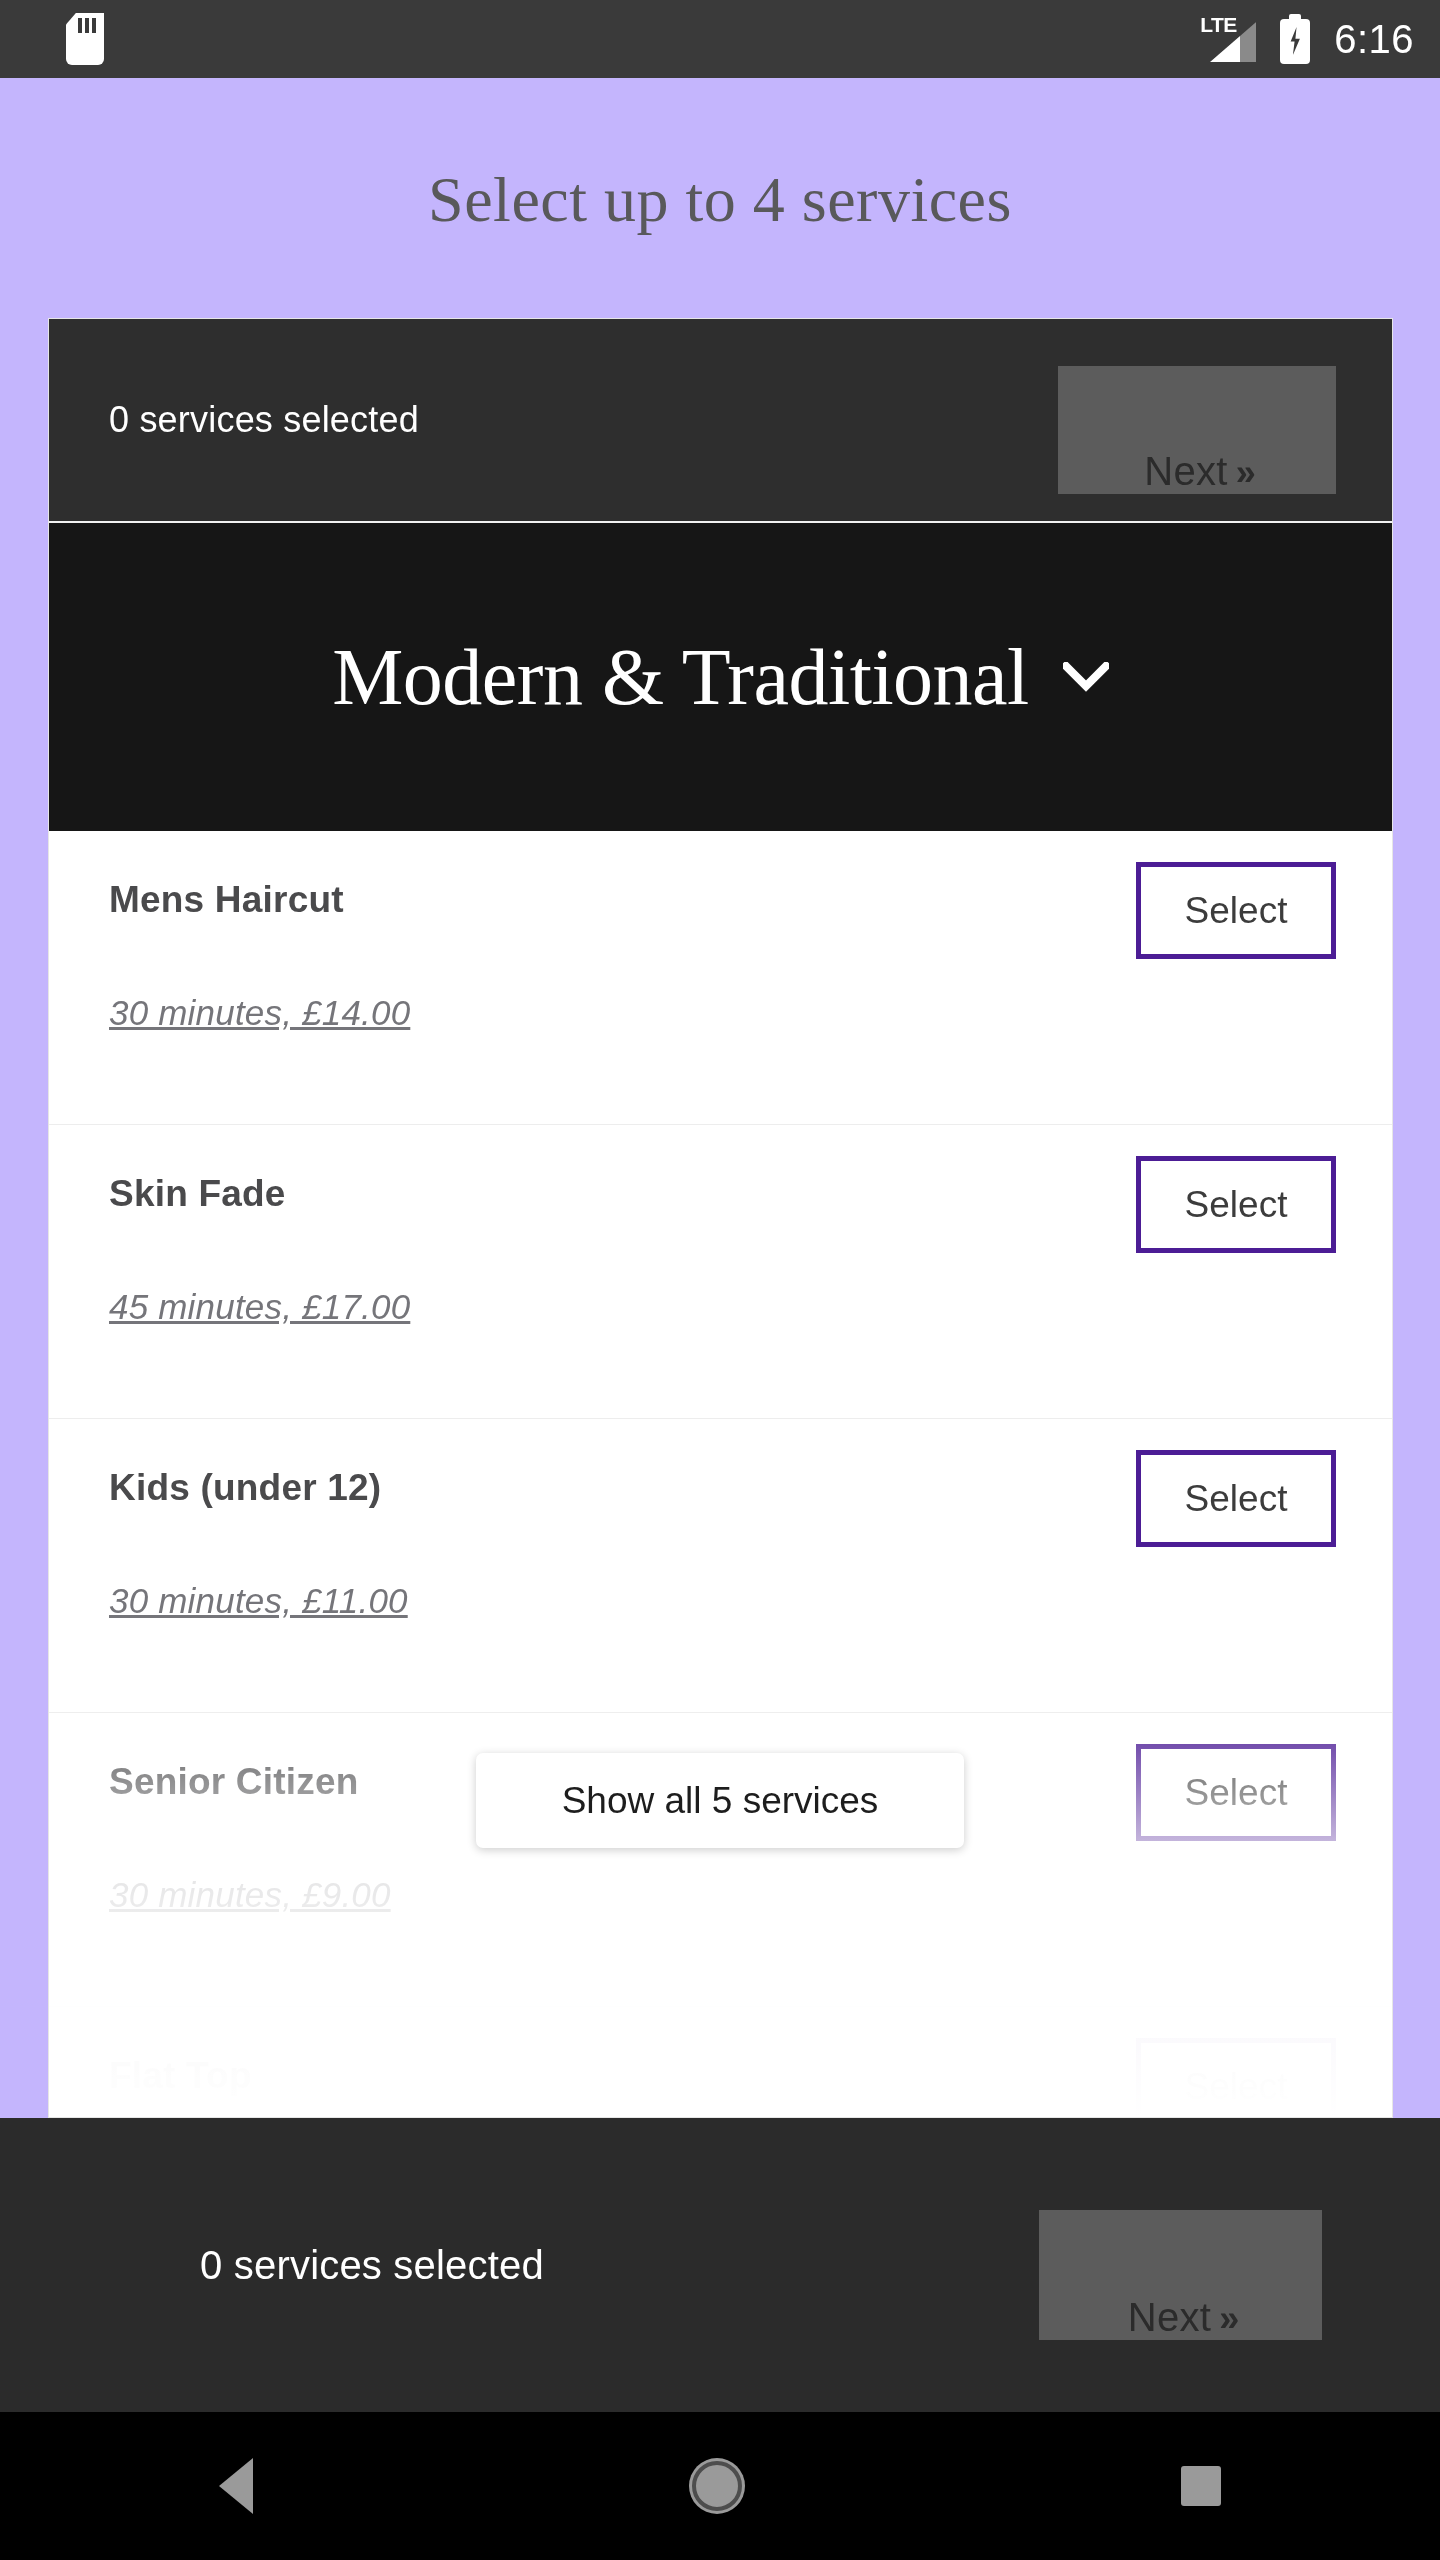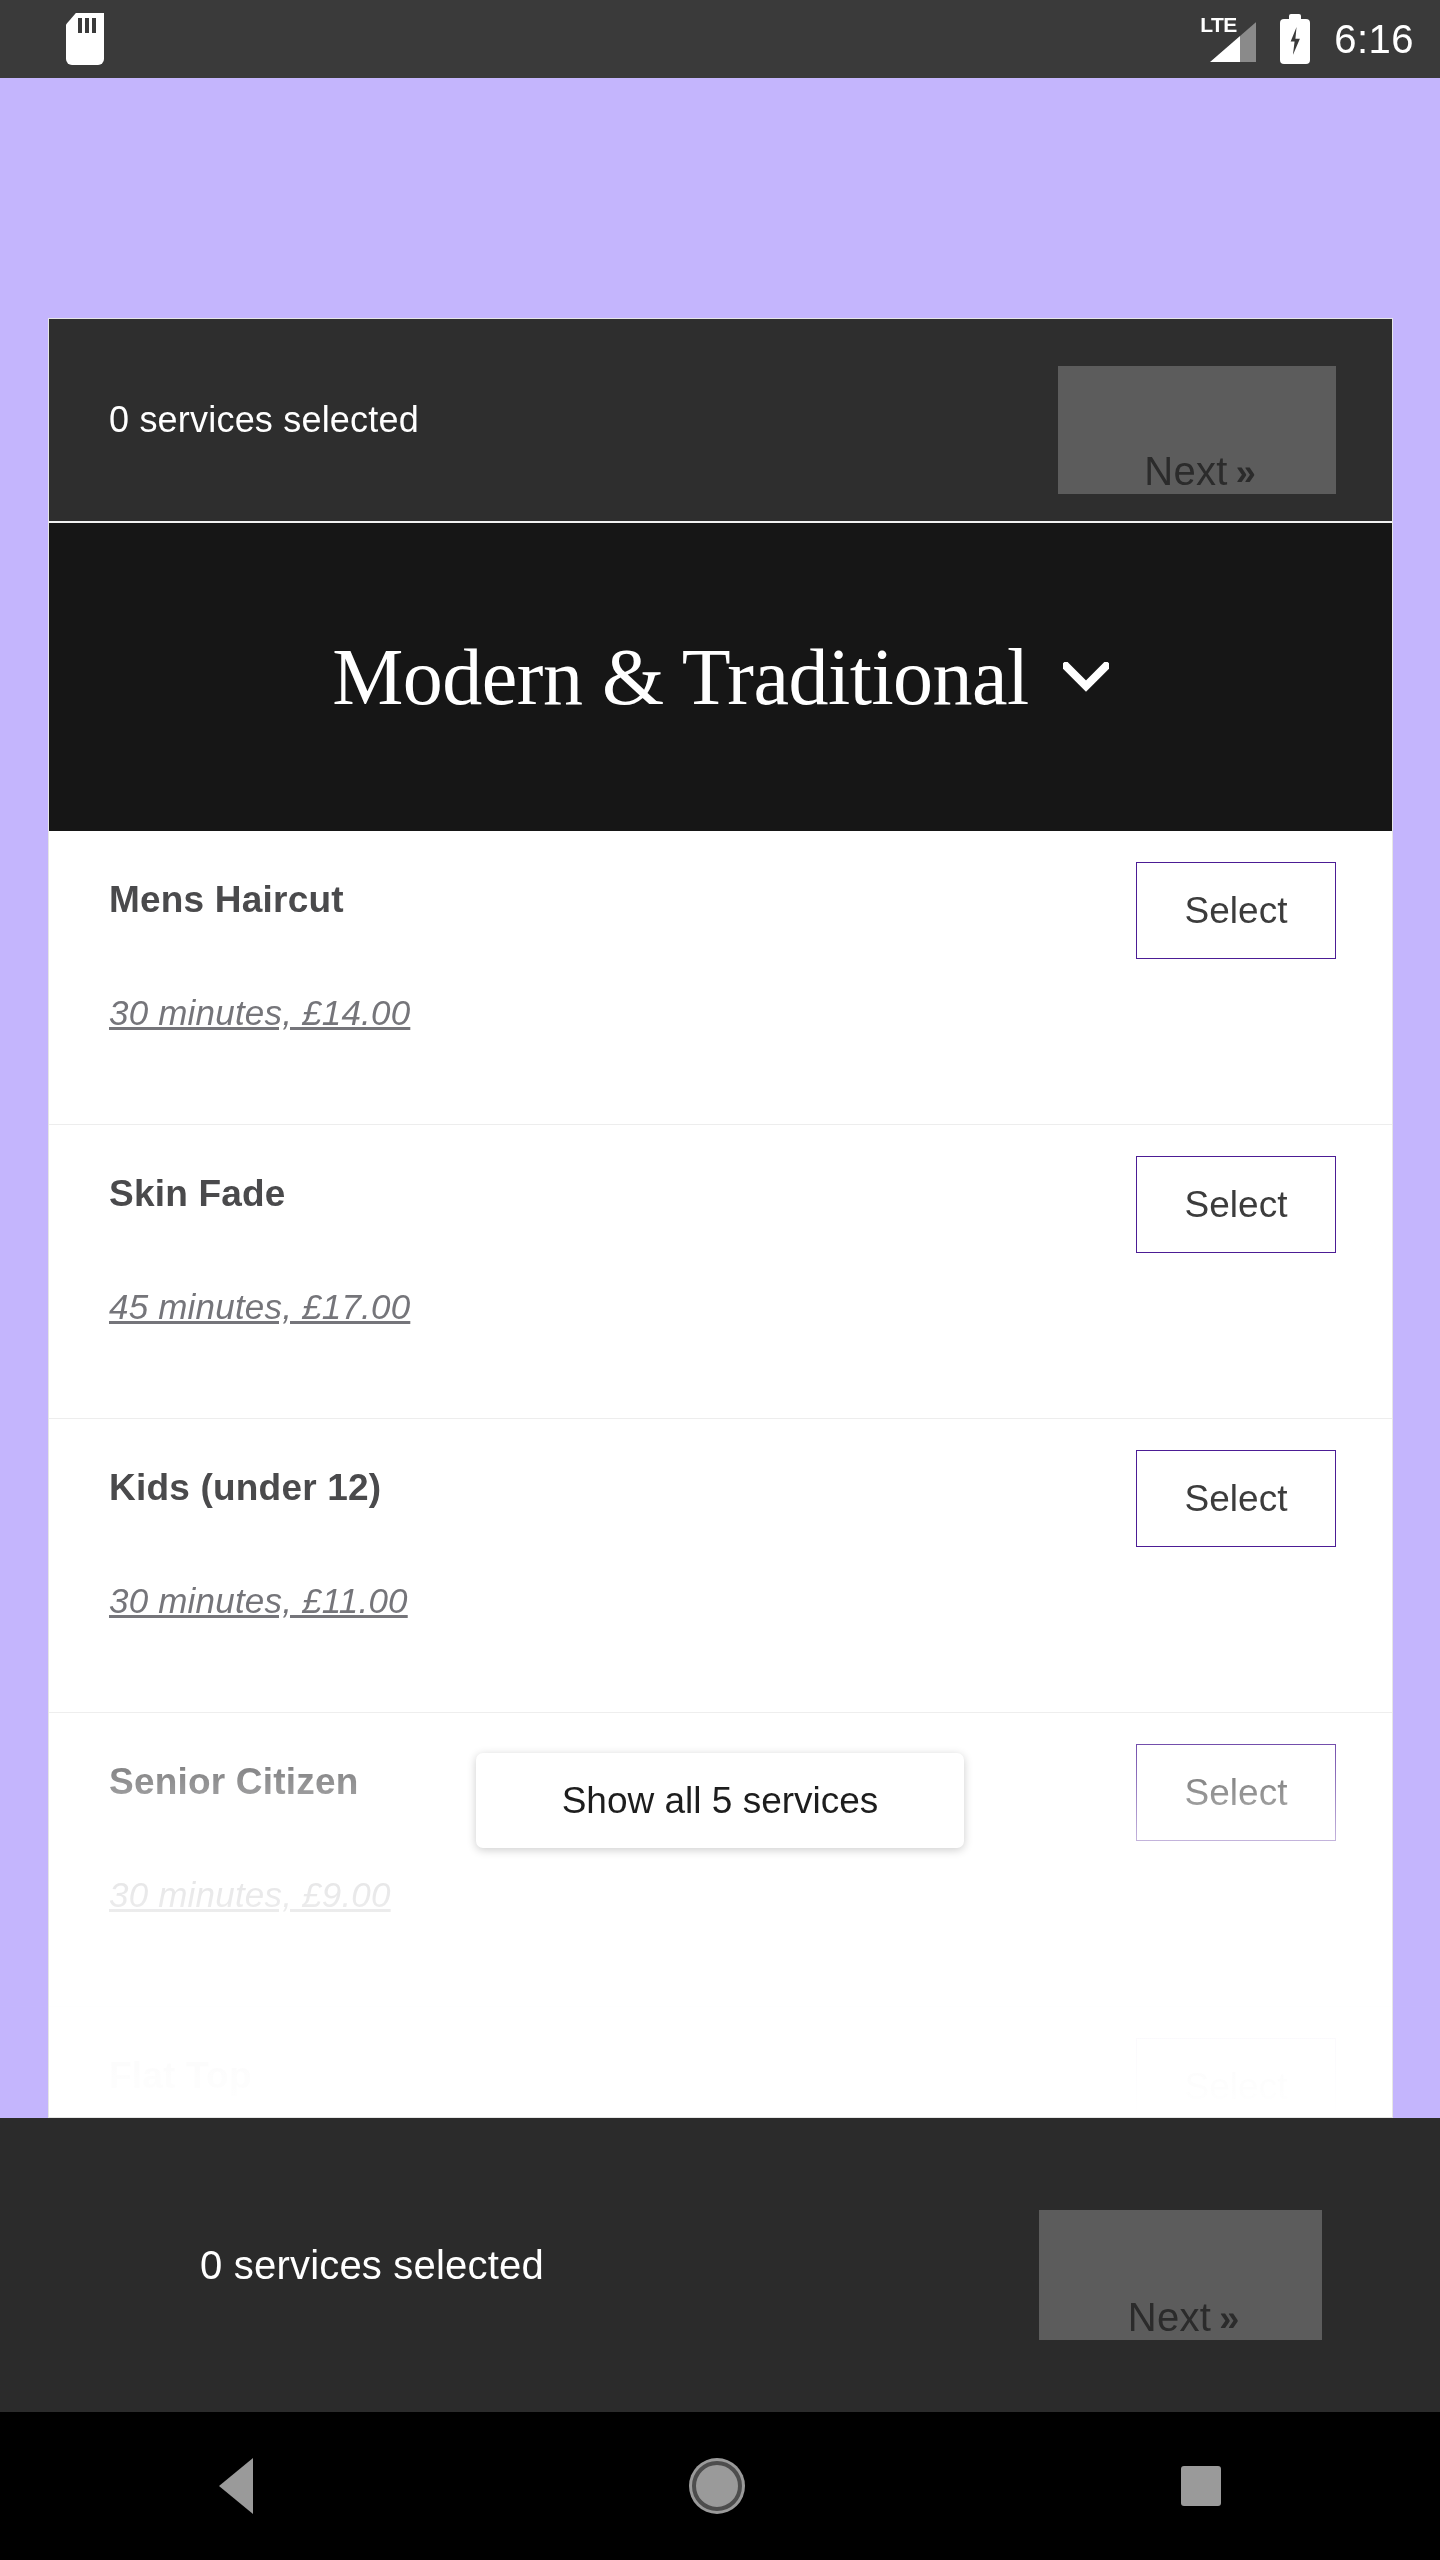--- a/index.html
+++ b/index.html
@@ -133,21 +133,21 @@
   .svc-meta {
     margin-top:72px;
     font-size:35px; font-style:italic; color:#75757a;
     letter-spacing:0.2px;
     text-decoration:underline;
   }
   .select-btn {
     margin-left:auto; margin-top:31px;
     width:200px; height:97px;
     background:#ffffff;
-    border:1px solid #4c1d95;
+    border:5px solid #4c1d95;
     display:flex; align-items:center; justify-content:center;
     font-size:37px; color:#3c3c3c;
     cursor:default;
   }
 
   
   .fade-mask {
     position:absolute; left:0; right:0; bottom:0; height:420px;
     background:linear-gradient(to bottom, rgba(255,255,255,0) 0%, rgba(255,255,255,0.82) 42%, rgba(255,255,255,0.97) 75%, #ffffff 100%);
     pointer-events:none;
@@ -219,20 +219,21 @@
       </span>
       <span class="battery">
         <span class="cap"></span>
         <span class="shell"></span>
         <span class="bolt"></span>
       </span>
       <span class="clock">6:16</span>
     </span>
   </div>
 
+  <div class="page-title">Select up to 4 services</div>
 
   <div class="card">
 
     <div class="summary-bar">
       <span class="summary-text">0 services selected</span>
       <button class="next-btn" disabled="">
         <span class="label">Next</span>
         <span class="chevrons">»</span>
       </button>
     </div>

